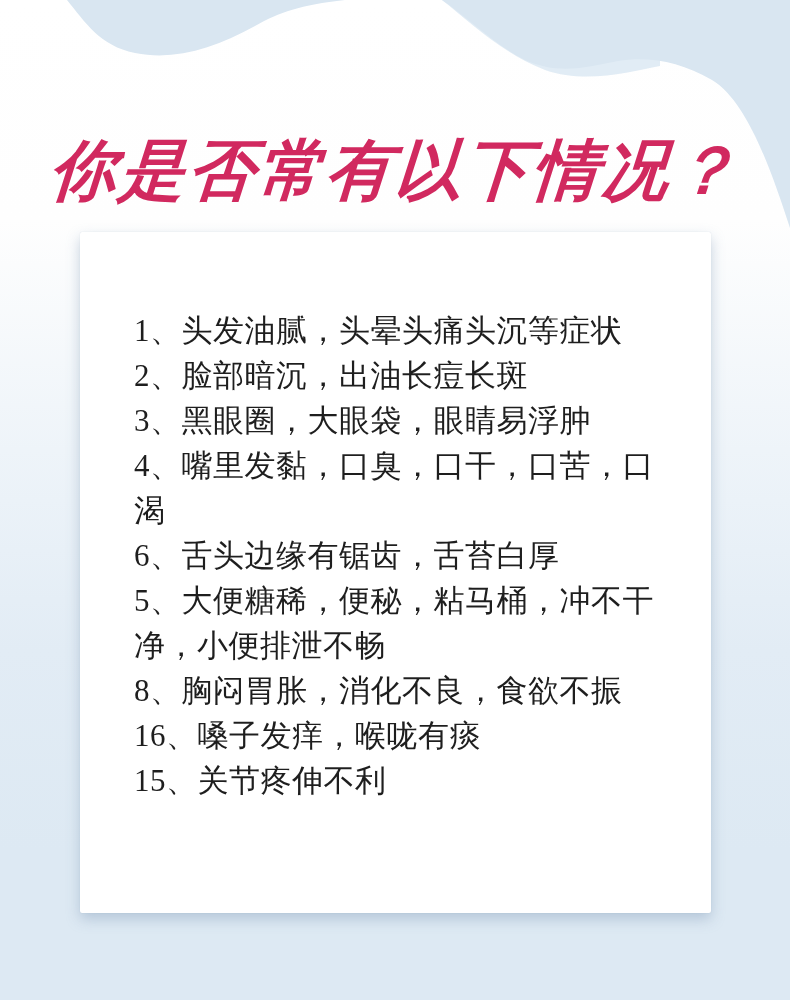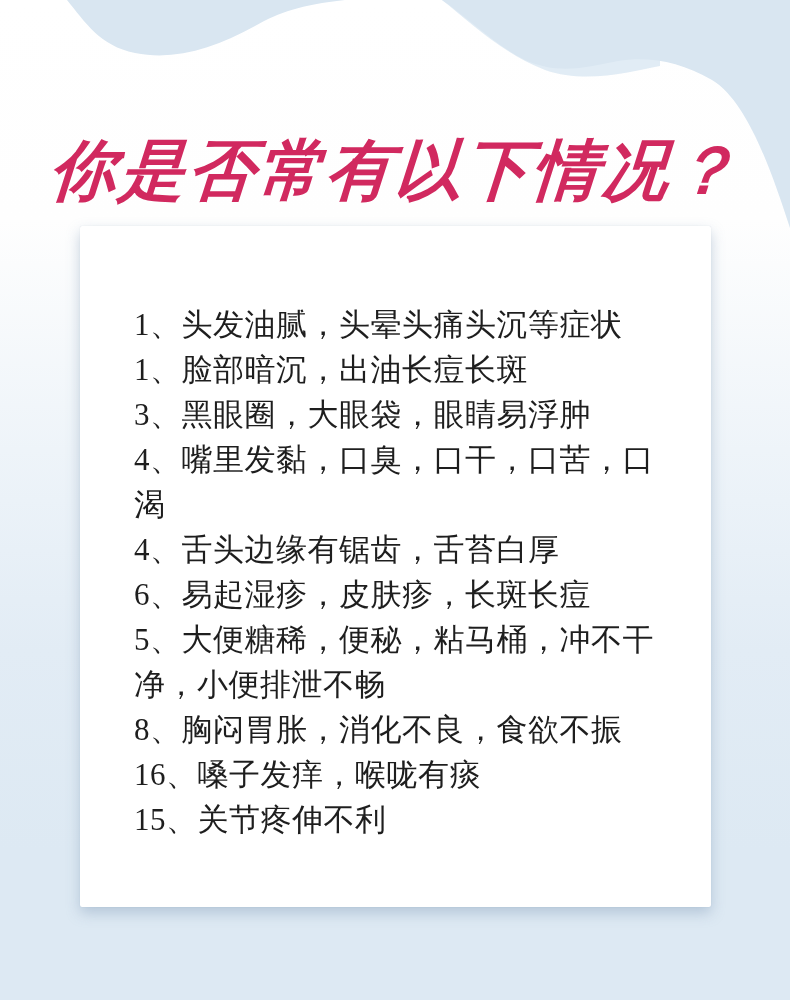--- a/index.html
+++ b/index.html
@@ -44,21 +44,21 @@
     letter-spacing: 3px;
     color: #d1295f;
     transform: skewX(-4deg);
     white-space: nowrap;
   }
 
   
   .card {
     position: absolute;
     left: 80px;
-    top: 226px;
+    top: 232px;
     width: 631px;
     height: 681px;
     background: #ffffff;
     border-radius: 2px;
     box-shadow: 0 6px 14px rgba(130, 155, 185, 0.45),
                 0 0 1px rgba(100, 120, 150, 0.25);
   }
 
   .symptom-list {
     padding: 76px 26px 0 54px;
@@ -96,24 +96,23 @@
            C650,56 680,62 712,80
            C745,100 768,160 790,228
            L790,0 Z"></path>
 </svg>
 
 <div class="title">你是否常有以下情况？</div>
 
 <div class="card">
   <div class="symptom-list">
     <div class="symptom-item">1、头发油腻，头晕头痛头沉等症状</div>
-      <div class="symptom-item">1、脸部暗沉，出油长痘长斑</div>
+      <div class="symptom-item">2、脸部暗沉，出油长痘长斑</div>
       <div class="symptom-item">3、黑眼圈，大眼袋，眼睛易浮肿</div>
       <div class="symptom-item">4、嘴里发黏，口臭，口干，口苦，口渴</div>
-      <div class="symptom-item">4、舌头边缘有锯齿，舌苔白厚</div>
-      <div class="symptom-item">6、易起湿疹，皮肤疹，长斑长痘</div>
+      <div class="symptom-item">6、舌头边缘有锯齿，舌苔白厚</div>
       <div class="symptom-item">5、大便糖稀，便秘，粘马桶，冲不干
 净，小便排泄不畅</div>
       <div class="symptom-item">8、胸闷胃胀，消化不良，食欲不振</div>
       <div class="symptom-item">16、嗓子发痒，喉咙有痰</div>
       <div class="symptom-item">15、关节疼伸不利</div>
   </div>
 </div>
 
 </body></html>

